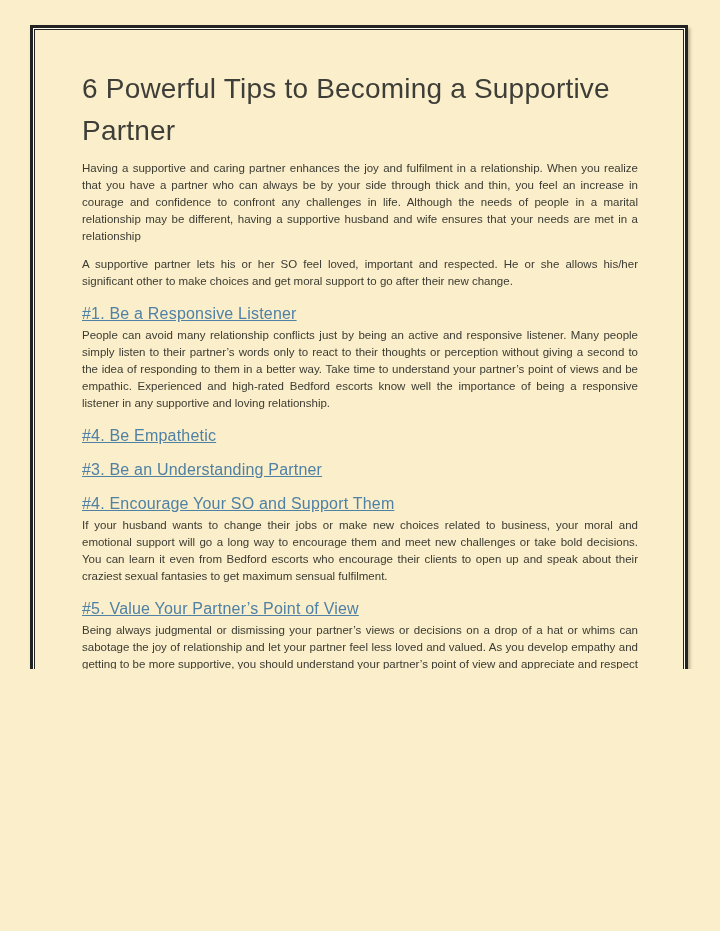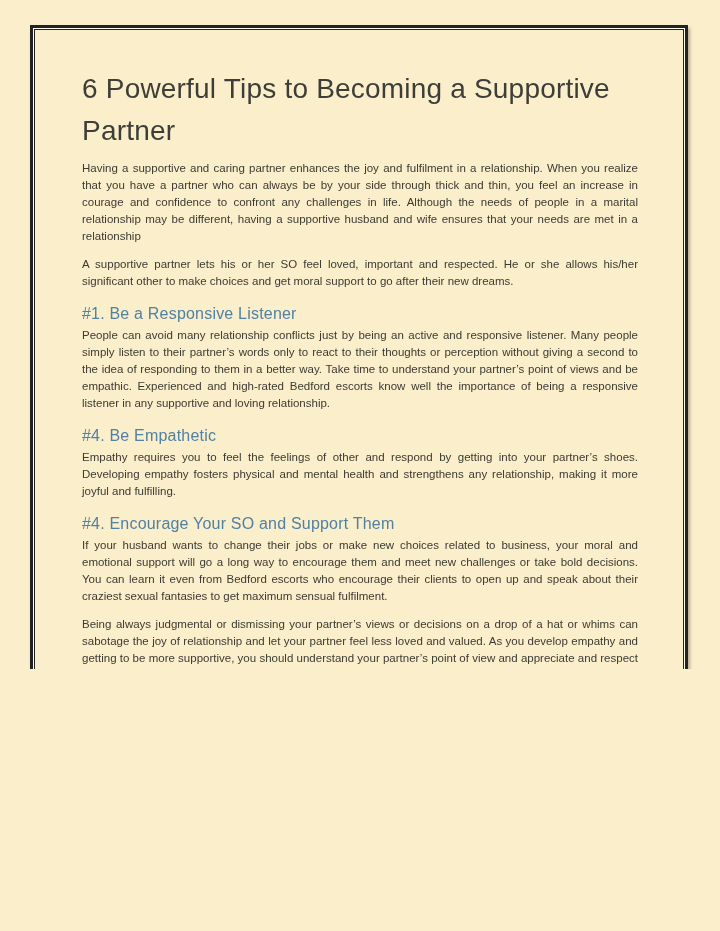--- a/index.html
+++ b/index.html
@@ -54,43 +54,45 @@
     color: #3b3b33;
     text-align: justify;
   }
   .section-heading {
     margin: 13px 0 3px 0;
     font-size: 16px;
     line-height: 21px;
     font-weight: 400;
     letter-spacing: 0.2px;
     color: #4f81a5;
+    text-decoration: underline;
   }
   .bold {
     font-weight: 400;
   }
 </style>
 </head>
 <body>
 
 <div class="page">
   <div class="frame">
     <div class="frame-inner"></div>
   </div>
 
   <div class="content">
     <h1 class="doc-title">6 Powerful Tips to Becoming a Supportive Partner</h1>
 
     <p class="body-para">Having a supportive and caring partner enhances the joy and fulfilment in a relationship. When you realize that you have a partner who can always be by your side through thick and thin, you feel an increase in courage and confidence to confront any challenges in life. Although the needs of people in a marital relationship may be different, having a supportive husband and wife ensures that your needs are met in a relationship</p>
 
-    <p class="body-para">A supportive partner lets his or her SO feel loved, important and respected. He or she allows his/her significant other to make choices and get moral support to go after their new dreams.</p>
+    <p class="body-para">A supportive partner lets his or her SO feel loved, important and respected. He or she allows his/her significant other to make choices and get moral support to go after their new change.</p>
 
     <div>
         <h2 class="section-heading">#1. Be a Responsive Listener</h2>
         <p class="body-para"><span>People can avoid many relationship conflicts just by being an active and responsive listener. Many people simply listen to their partner’s words only to react to their thoughts or perception without giving a second to the idea of responding to them in a better way. Take time to understand your partner’s point of views and be empathic. Experienced and high-rated </span><span class="bold">Bedford escorts</span><span> know well the importance of being a responsive listener in any supportive and loving relationship.</span></p>
         <h2 class="section-heading">#4. Be Empathetic</h2>
-        <p class="body-para"><span>Empathy requires you to feel the feelings of other and respond by getting into your partner’s shoes. Developing empathy fosters physical and mental health and strengthens any relationship, making it more joyful and fulfilling.</span></p>
+        <h2 class="section-heading">#3. Be an Understanding Partner</h2>
         <h2 class="section-heading">#4. Encourage Your SO and Support Them</h2>
         <p class="body-para"><span>If your husband wants to change their jobs or make new choices related to business, your moral and emotional support will go a long way to encourage them and meet new challenges or take bold decisions. You can learn it even from </span><span class="bold">Bedford escorts</span><span> who encourage their clients to open up and speak about their craziest sexual fantasies to get maximum sensual fulfilment.</span></p>
+        <h2 class="section-heading">#5. Value Your Partner’s Point of View</h2>
         <p class="body-para"><span>Being always judgmental or dismissing your partner’s views or decisions on a drop of a hat or whims can sabotage the joy of relationship and let your partner feel less loved and valued. As you develop empathy and getting to be more supportive, you should understand your partner’s point of view and appreciate and respect them. Even if you don’t agree, you must politely tell the same and express your desires that could be more beneficial.</span></p>
       </div>
   </div>
 </div>
 
 </body></html>

